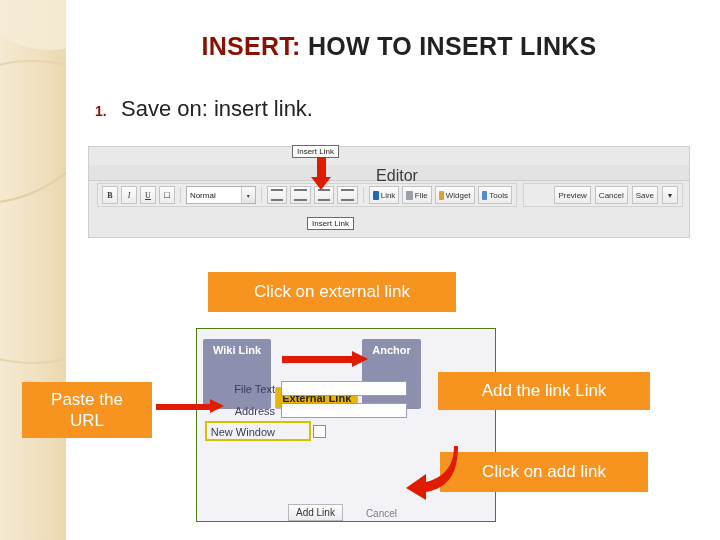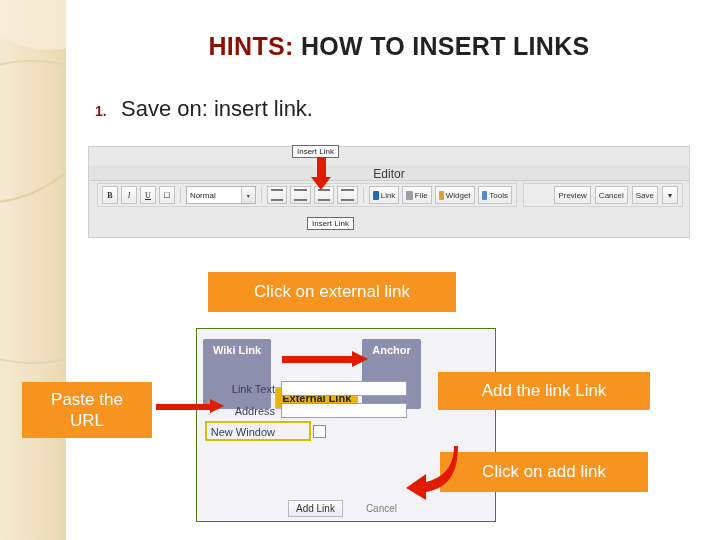--- a/index.html
+++ b/index.html
@@ -99,22 +99,23 @@
     width: 602px; height: 92px;
     background: #e9e9e9;
     border: 1px solid #cfcfcf;
     box-sizing: border-box;
   }
   .editor-shot .ed-header {
     position: absolute;
     left: 0; top: 20px;
     width: 100%;
     text-align: center;
-    font-size: 12px;
+    font-size: 16px;
     color: #3b3b3b;
+    padding-left: 8px;
   }
   .editor-shot .ed-headerbar {
     position: absolute;
     left: 0; top: 18px;
     width: 100%; height: 15px;
     background: #e3e3e3;
     border-bottom: 1px solid #cdcdcd;
   }
   .editor-shot .ed-toolbar {
     position: absolute;
@@ -311,21 +312,21 @@
     width: 106px; height: 20px;
     border: 2px solid #cfc400;
     box-sizing: border-box;
   }
   .dialog-shot .footer {
     position: absolute;
     left: 0; bottom: 0;
     width: 100%;
     height: 26px;
     display: flex;
-    align-items: center;
+    align-items: flex-end;
     justify-content: center;
     gap: 16px;
   }
   .dlg-btn {
     font-size: 10px;
     color: #333;
     border: 1px solid #b7b7c0;
     background: linear-gradient(#fcfcfc,#ececf0);
     padding: 2px 7px;
   }
@@ -385,21 +386,21 @@
 
 <div class="left-band">
   <div class="band-inner"></div>
   <div class="arc3"></div>
   <div class="arc1"></div>
   <div class="arc2"></div>
   <div class="stripe"></div>
 </div>
 
 <div class="title">
-  <span>HINTS:</span><span class="dark"> HOW TO INSERT LINKS</span>
+  <span>INSERT:</span><span class="dark"> HOW TO INSERT LINKS</span>
 </div>
 
 <div class="bullet">
   <span class="num">1.</span>
   <span class="txt">Save on: insert link.</span>
 </div>
 
 <div class="editor-shot">
   <div class="ed-headerbar"></div>
   <div class="ed-header">Editor</div>
@@ -465,21 +466,21 @@
 <div class="callout callout-external">Click on external link</div>
 
 <div class="dialog-shot">
   <div class="tabs">
     <div class="dlg-tab">Wiki Link</div>
     <div class="dlg-tab active">External Link</div>
     <div class="dlg-tab">Anchor</div>
   </div>
 
   <div class="field-row row-linktext">
-    <span class="lbl">Link Text</span>
+    <span class="lbl">File Text</span>
     <span class="inp"></span>
   </div>
 
   <div class="field-row row-address">
     <span class="lbl">Address</span>
     <span class="inp"></span>
   </div>
 
   <div class="field-row row-newwin">
     <span class="lbl">New Window</span>

